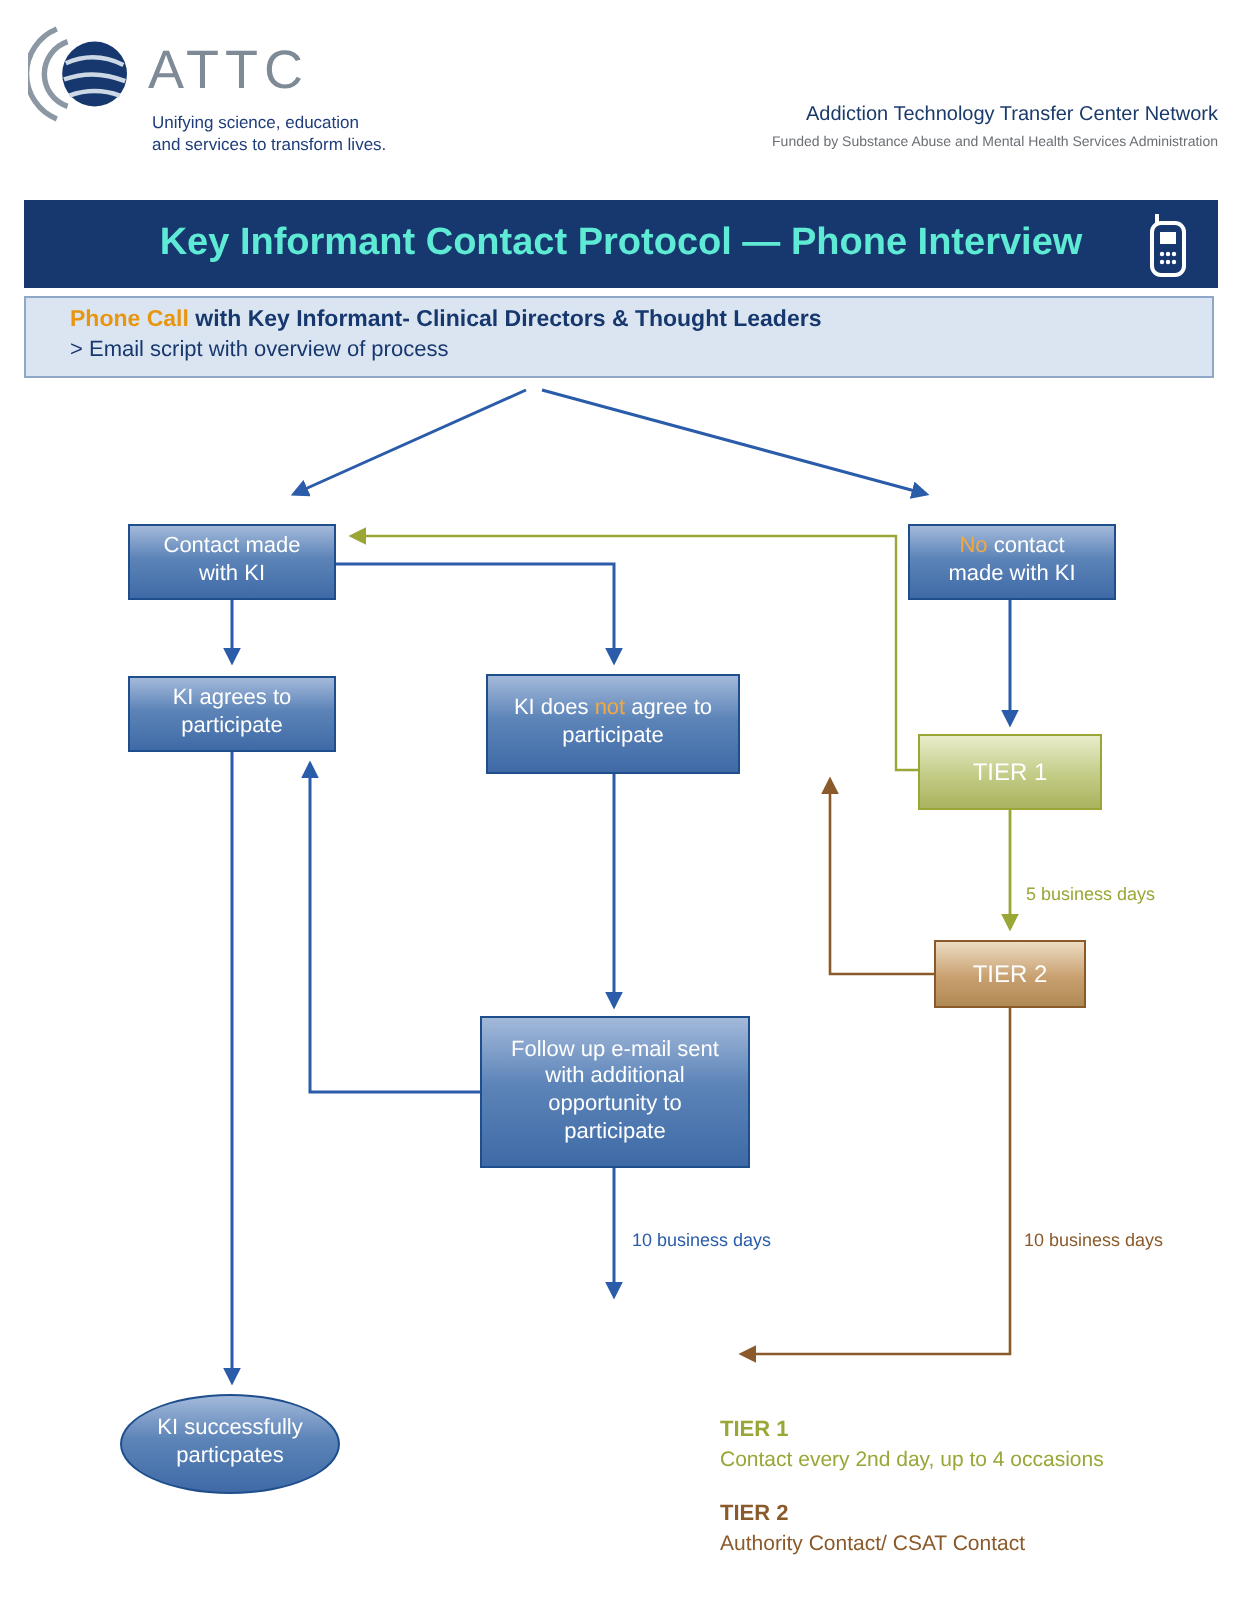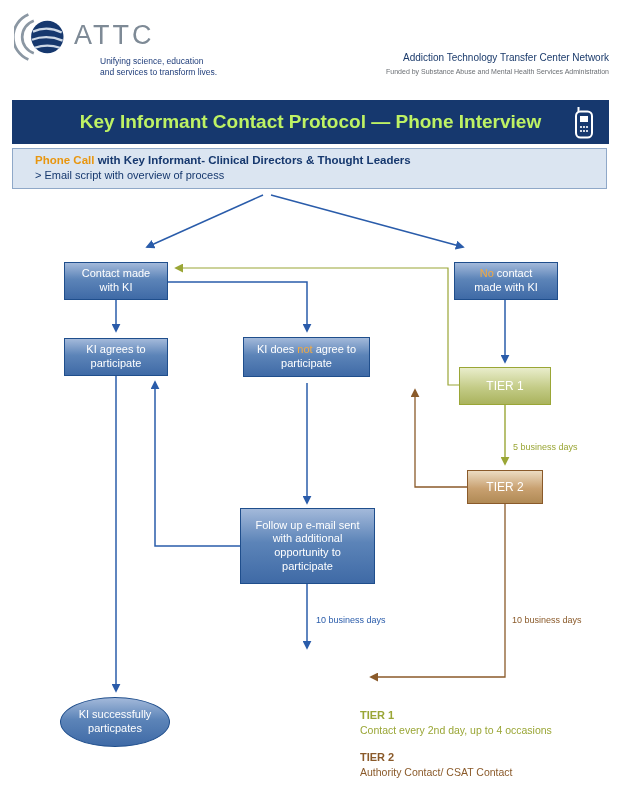--- a/index.html
+++ b/index.html
@@ -5,28 +5,28 @@
   html,body { margin:0; padding:0; background:#ffffff; }
   #page {
     position:relative; width:621px; height:805px; margin:0 auto;
     background:#ffffff; overflow:hidden;
     font-family:"Liberation Sans", sans-serif;
   }
   .abs { position:absolute; }
 
   
   .brand { color:#7e8a96; font-size:27px; letter-spacing:3px;text-align:center; }
-  .tagline { color:#1f3d7a; font-size:8.5px; line-height:1.3;margin-left:24px; }
+  .tagline { color:#1f3d7a; font-size:8.5px; line-height:1.3; }
   .netname { color:#1a3a6b; font-size:10px; text-align:right; }
   .funded  { color:#6b6f74; font-size:7px; text-align:right; }
 
   
   .titlebar {
     left:12px; top:100px; width:597px; height:44px;
-    background:#16386e; color:#bef264; z-index:2;
+    background:#16386e; color:#5eead4; z-index:2;
     display:flex; align-items:center; justify-content:center;
   }
   .titlebar .title { font-size:19px; font-weight:bold; }
   .phoneicon { position:absolute; right:14px; top:6px; }
   .introbar {
     left:12px; top:148px; width:595px; height:41px;
     background:#dbe5f1; border:1px solid #8fa8c8; z-index:2;
     padding:5px 0 0 22px; box-sizing:border-box;
   }
   .intro1 { font-size:11.5px; font-weight:bold; color:#16386e; }
@@ -164,21 +164,21 @@
   </svg>
 
   <div class="abs node blue" style="left:64px; top:262px; width:104px; height:38px; padding:0 12px;">Contact made with KI</div>
 
   <div class="abs node blue" style="left:454px; top:262px; width:104px; height:38px; padding:0 12px;">
     <span><span class="em-orange">No</span><span> contact made with KI</span></span>
   </div>
 
   <div class="abs node blue" style="left:64px; top:338px; width:104px; height:38px; padding:0 12px;">KI agrees to participate</div>
 
-  <div class="abs node blue" style="left:243px; top:337px; width:127px; height:40px; padding:0 10px;">
+  <div class="abs node blue" style="left:243px; top:337px; width:127px; height:50px; padding:0 10px;">
     <span><span>KI does </span><span class="em-orange">not</span><span> agree to participate</span></span>
   </div>
 
   <div class="abs node olivebox" style="left:459px; top:367px; width:92px; height:38px;">TIER 1</div>
 
   <div class="abs node brownbox" style="left:467px; top:470px; width:76px; height:34px;">TIER 2</div>
 
   <div class="abs node blue" style="left:240px; top:508px; width:135px; height:76px; padding:0 8px;text-align:center;">Follow up e-mail sent with additional opportunity to participate</div>
 
 

